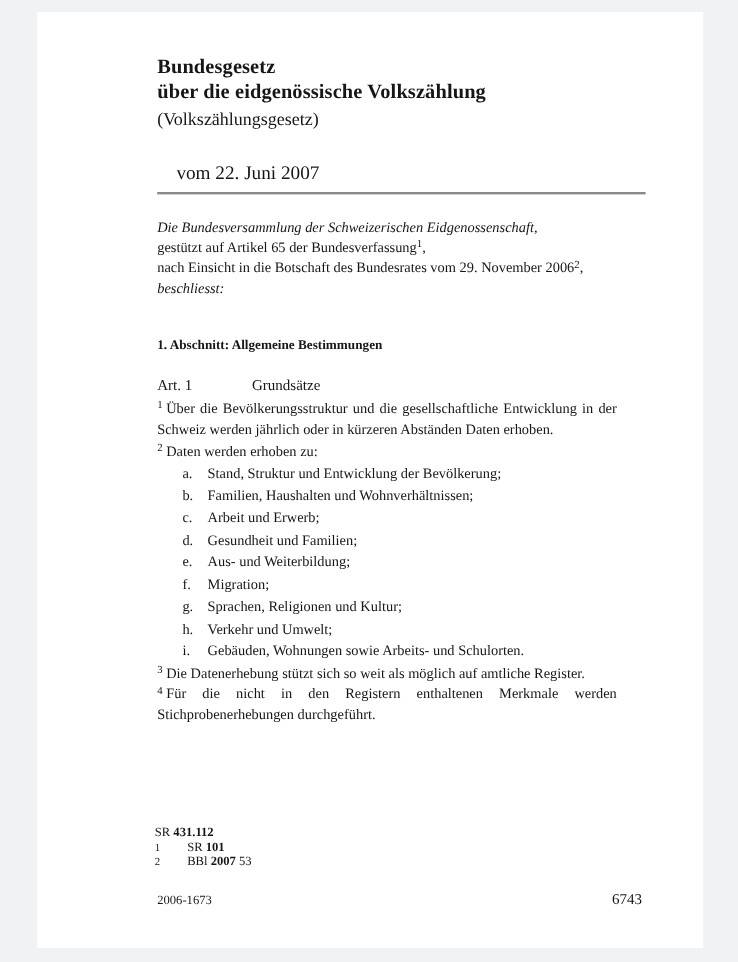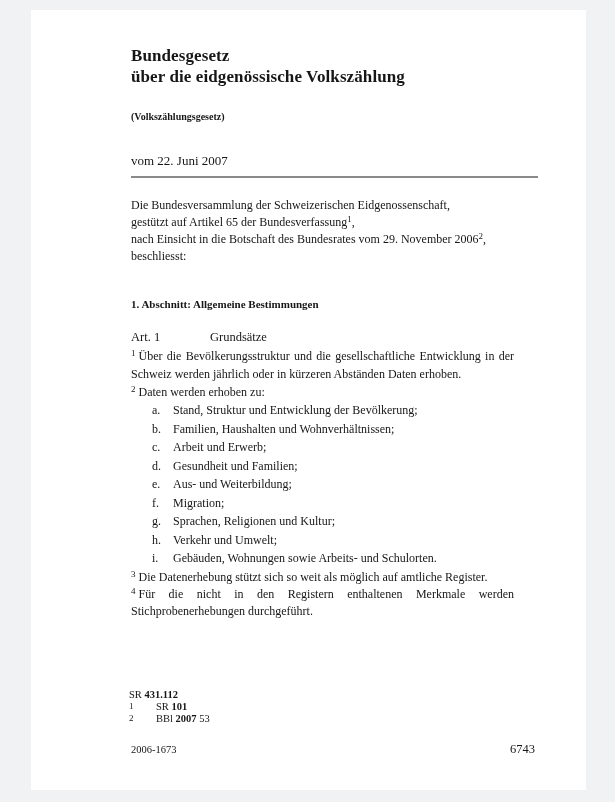--- a/index.html
+++ b/index.html
@@ -34,44 +34,44 @@
   
   .law-title {
     margin: 0;
     padding-top: 35px;
     font-size: 17px;
     line-height: 21px;
     font-weight: bold;
     letter-spacing: 0.1px;
   }
   .law-subtitle {
-    margin: 21px 0 0 0;
-    font-size: 10px;
+    margin: 5px 0 0 0;
+    font-size: 15px;
     line-height: 17px;
-    font-weight: bold;
+    font-weight: normal;
   }
   .date-line {
-    margin: 28px 0 0 0;
-    font-size: 13px;
+    margin: 28px 0 0 16px;
+    font-size: 16px;
     line-height: 16px;
   }
   .title-rule {
     margin-top: 7px;
     width: 407px;
     height: 2px;
     background: #8a8a8c;
   }
   
   .preamble {
     margin-top: 19px;
     font-size: 12px;
     line-height: 17px;
   }
   .preamble p { margin: 0; white-space: nowrap; }
-  .italic { }
+  .italic { font-style: italic; }
   
   .section-heading {
     margin: 31px 0 0 0;
     font-size: 11px;
     line-height: 17px;
     font-weight: bold;
   }
   .art-line {
     margin: 16px 0 0 0;
     font-size: 12.5px;

